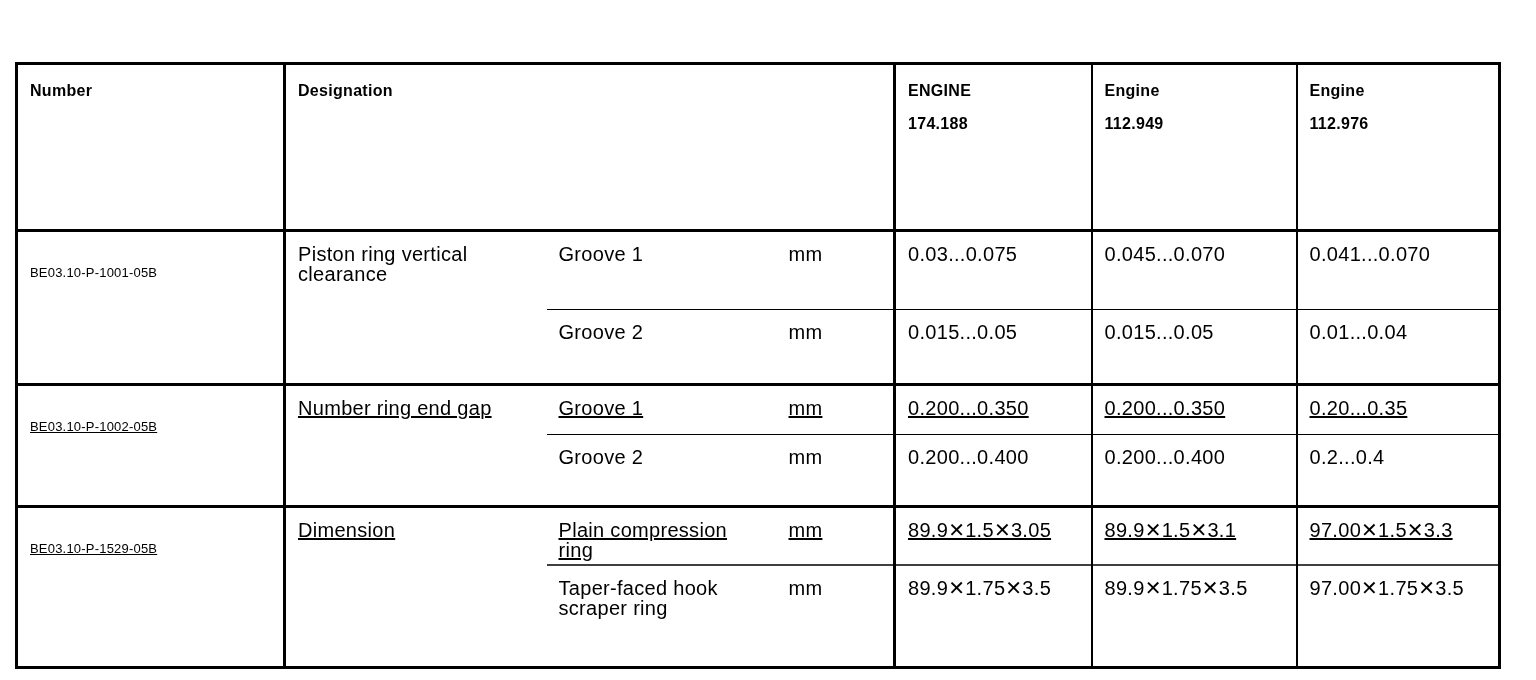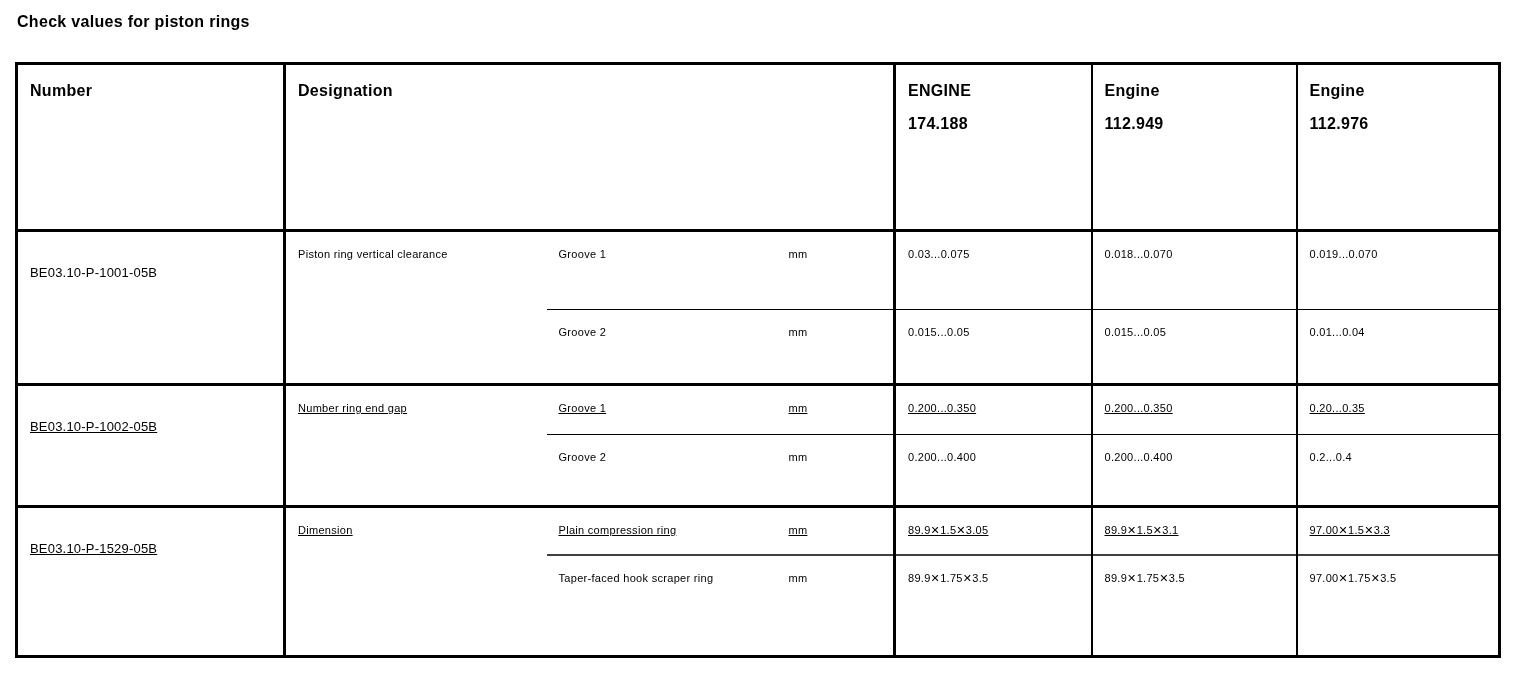--- a/index.html
+++ b/index.html
@@ -34,21 +34,21 @@
     width: 1483px;
     border-collapse: collapse;
     table-layout: fixed;
     border: 3px solid #000;
     background: #fff;
   }
   .spec th, .spec td {
     vertical-align: top;
     text-align: left;
     padding: 12px 12px 4px 12px;
-    font-size: 11px;
+    font-size: 20px;
     font-weight: normal;
     letter-spacing: 0.3px;
     line-height: 20px;
     overflow: hidden;
   }
   
   .c-number  { width: 268px; }
   .c-desig   { width: 262px; }
   .c-sub     { width: 230px; }
   .c-mm      { width: 118px; }
@@ -89,21 +89,20 @@
   td.mm-cell {
     text-align: left;
     padding-right: 33px;
   }
 </style>
 </head>
 <body>
 
 <div class="page">
 
-  <h1 class="doc-title">Check values for piston rings</h1>
 
   <table class="spec">
     <colgroup>
       <col class="c-number">
         <col class="c-desig">
         <col class="c-sub">
         <col class="c-mm">
       <col class="c-e1">
         <col class="c-e2">
         <col class="c-e3">
@@ -129,22 +128,22 @@
     </thead>
 
     <tbody>
 
       <tr class="r-g1a">
         <td class="num-cell bv3" rowspan="2">BE03.10-P-1001-05B</td>
         <td rowspan="2">Piston ring vertical clearance</td>
         <td>Groove 1</td>
         <td class="mm-cell bv3">mm</td>
         <td class="bv2">0.03...0.075</td>
-        <td class="bv2">0.018...0.070</td>
-        <td>0.019...0.070</td>
+        <td class="bv2">0.045...0.070</td>
+        <td>0.041...0.070</td>
       </tr>
       <tr class="r-g1b sub-thin">
         <td>Groove 2</td>
         <td class="mm-cell bv3">mm</td>
         <td class="bv2">0.015...0.05</td>
         <td class="bv2">0.015...0.05</td>
         <td>0.01...0.04</td>
       </tr>
 
       <tr class="r-g2a group-start">

